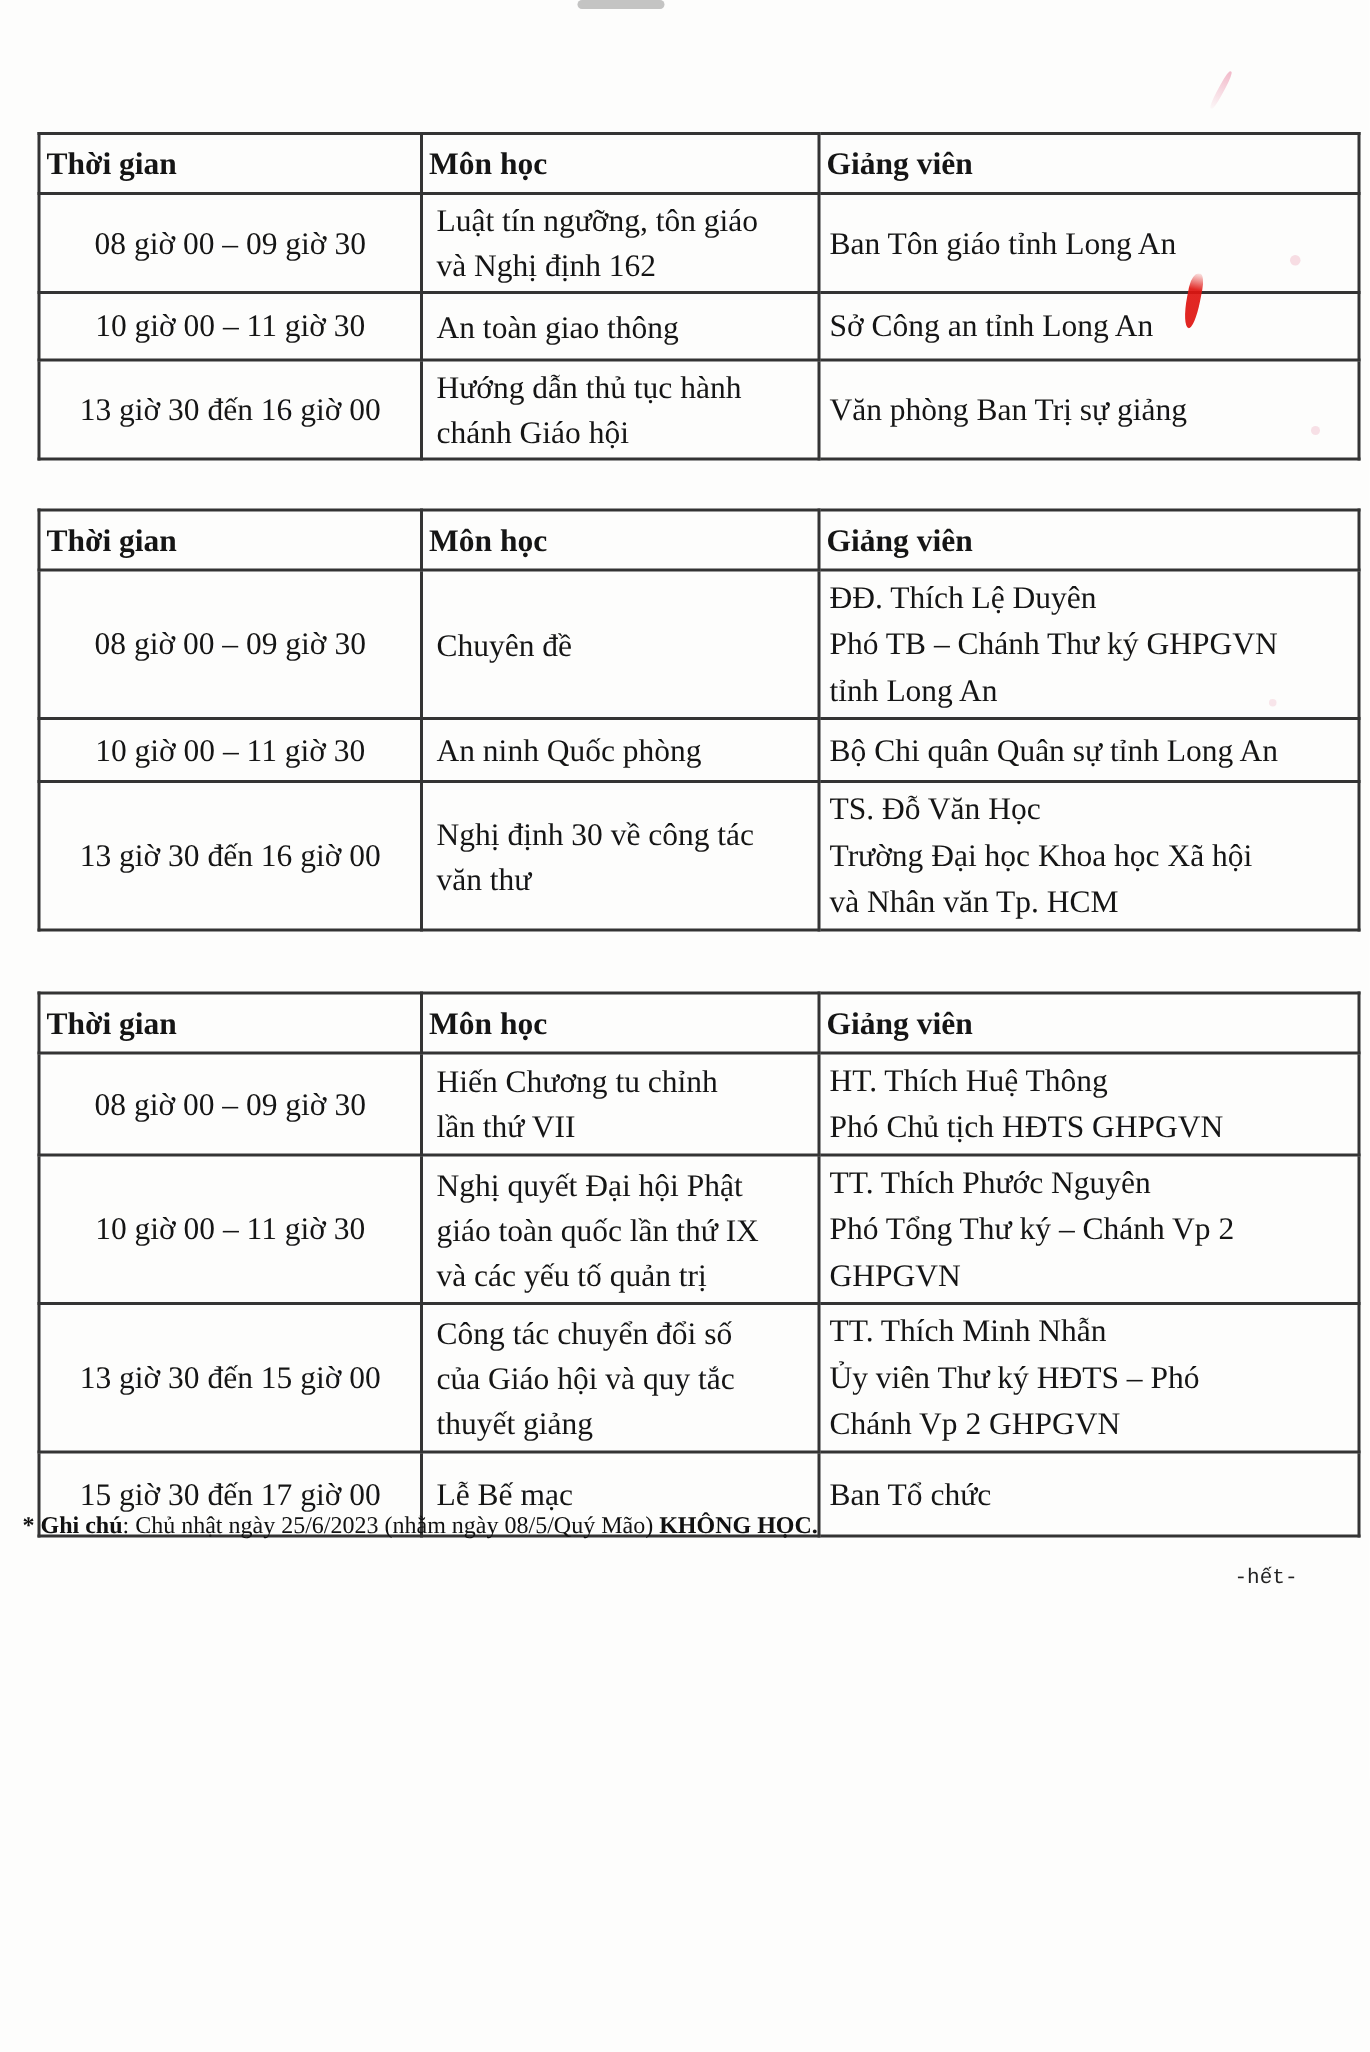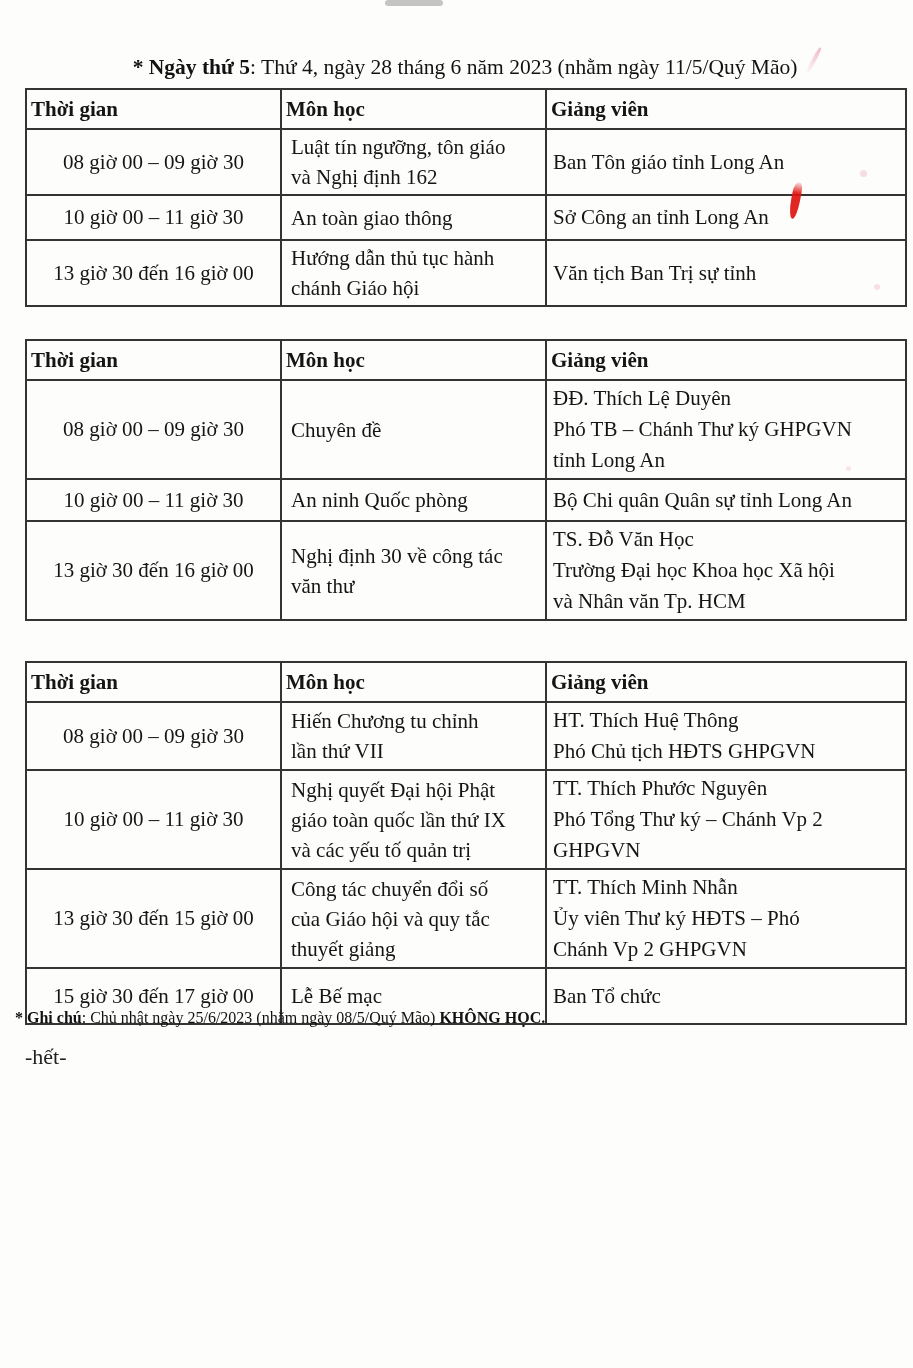--- a/index.html
+++ b/index.html
@@ -32,21 +32,21 @@
   td.time{text-align:center;padding:2px 4px;}
   td.subj{text-align:left;padding:2px 6px 2px 9px;white-space:pre-line;line-height:30px;}
   td.lect{text-align:left;padding:2px 6px;white-space:pre-line;line-height:31px;}
   .note{
     position:absolute;left:15px;top:1004px;width:890px;
     font-size:16px;line-height:28px;color:#111;
   }
   .note .b{font-weight:bold;}
   .footer-end{
     position:absolute;left:25px;top:1044px;width:840px;
-    text-align:left;font-size:22px;color:#222;
+    text-align:right;font-size:14px;color:#222;font-family:Liberation Mono, monospace;
   }
   
   .red-streak{
     position:absolute;left:791px;top:182px;width:9px;height:37px;
     background:linear-gradient(to top, #df1410 70%, rgba(223,20,16,0.12));
     border-radius:60% 40% 50% 60%/30% 30% 55% 60%;
     transform:rotate(11deg);
     opacity:.92;
   }
   .pink-diag{
@@ -61,23 +61,20 @@
   .top-smudge{
     position:absolute;left:385px;top:0;width:58px;height:6px;
     background:rgba(90,90,90,0.35);border-radius:3px;
   }
 </style>
 </head>
 <body>
 
 <div class="page">
 
-  <div class="heading" style="top:54px;">
-    <span class="b">* Ngày thứ 5</span><span>: Thứ 4, ngày 28 tháng 6 năm 2023 (nhằm ngày 11/5/Quý Mão)</span>
-  </div>
 
   <table class="sched" style="top:88px;">
     <colgroup>
         <col style="width:255px">
         <col style="width:265px">
         <col style="width:360px">
       </colgroup>
     <tbody>
         <tr style="height:40px">
       <th>Thời gian</th>
@@ -92,21 +89,21 @@
     </tr>
     <tr style="height:45px">
       <td class="time">10 giờ 00 – 11 giờ 30</td>
       <td class="subj">An toàn giao thông</td>
       <td class="lect">Sở Công an tỉnh Long An</td>
     </tr>
     <tr style="height:62px">
       <td class="time">13 giờ 30 đến 16 giờ 00</td>
       <td class="subj">Hướng dẫn thủ tục hành
 chánh Giáo hội</td>
-      <td class="lect">Văn tịch Ban Trị sự tỉnh</td>
+      <td class="lect">Văn phòng Ban Trị sự giảng</td>
     </tr>
   </tbody>
     </table>
 
 
   <table class="sched" style="top:339px;">
     <colgroup>
         <col style="width:255px">
         <col style="width:265px">
         <col style="width:360px">

